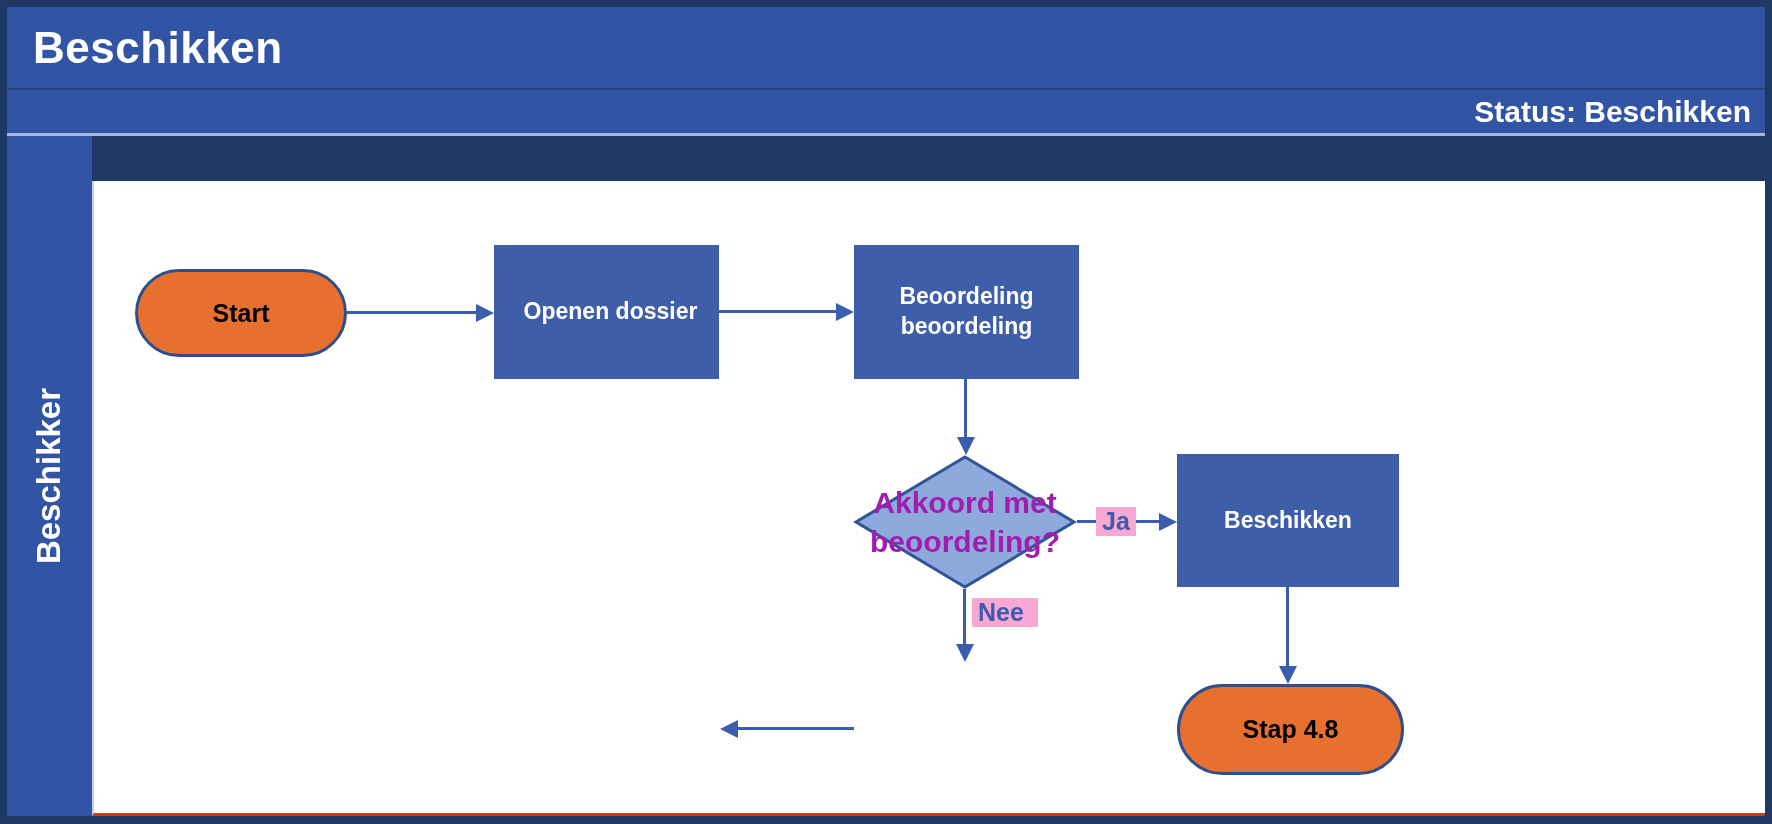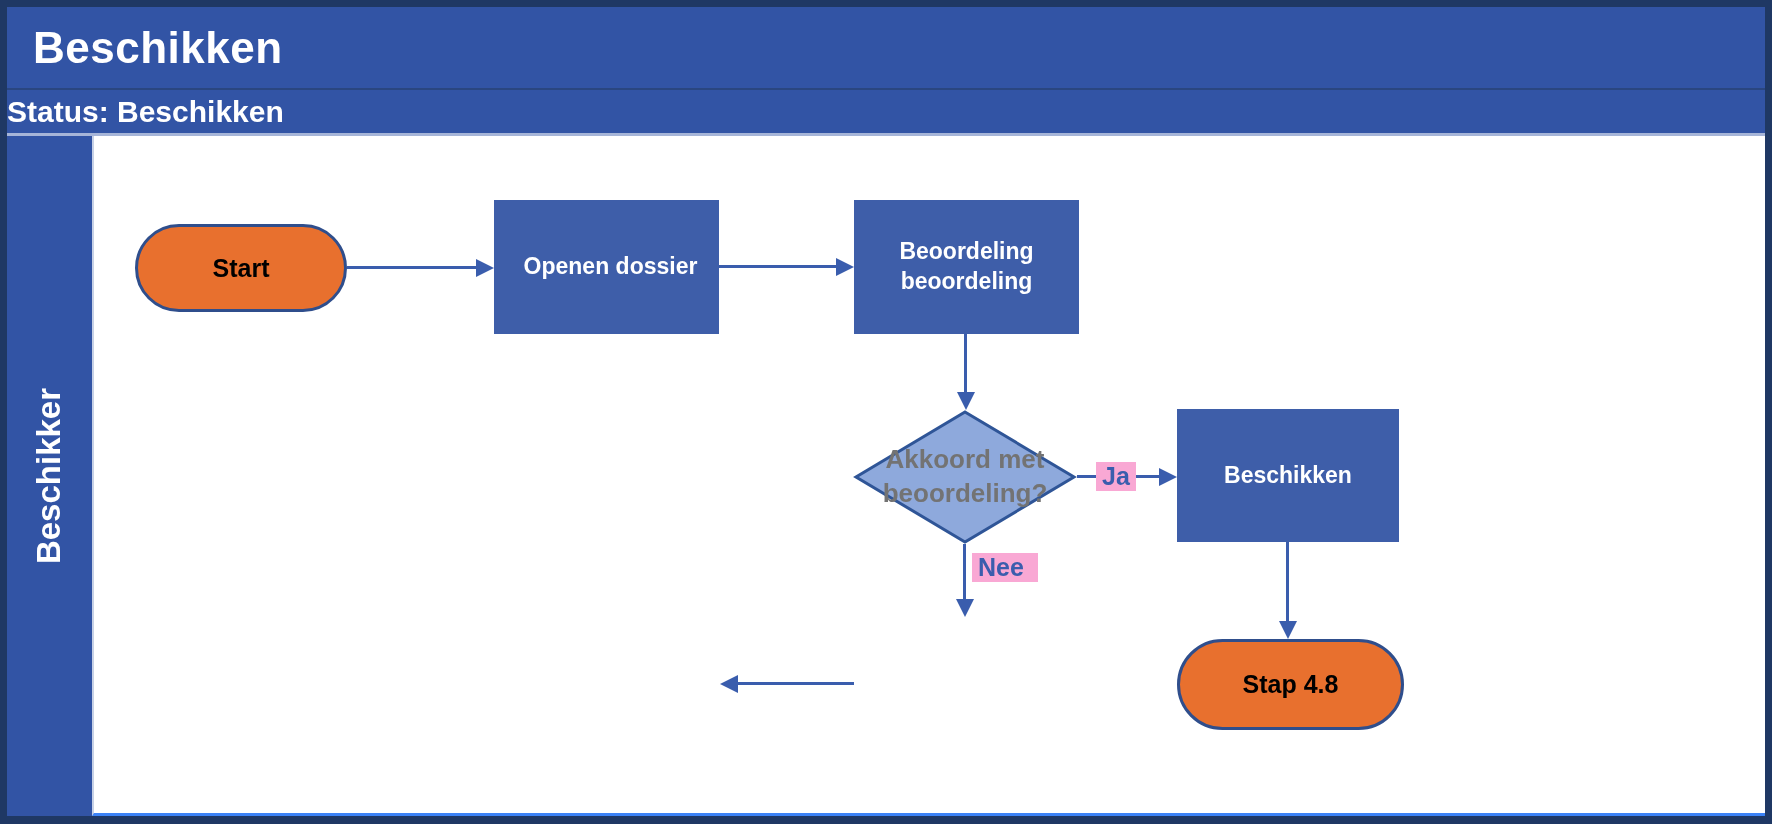--- a/index.html
+++ b/index.html
@@ -26,41 +26,42 @@
     border-bottom:2px solid #2A4680;
     display:flex;align-items:center;
     padding-left:26px;
   }
   .titlebar .title{
     color:#fff;font-size:44px;font-weight:700;letter-spacing:.5px;
   }
   .statusbar{
     height:46px;background:var(--bar-blue);
     border-bottom:3px solid #A6B5D8;
-    display:flex;align-items:center;justify-content:flex-start;
+    display:flex;align-items:center;justify-content:flex-end;
     padding-right:14px;
   }
   .statusbar .status{
     color:#fff;font-size:30px;font-weight:700;
   }
   .bodyrow{flex:1;display:flex;min-height:0;}
   .lane{
     width:85px;background:var(--bar-blue);
     position:relative;
     display:flex;align-items:center;justify-content:center;
   }
   .lane .lane-label{
     color:#fff;font-size:33px;font-weight:700;
     transform:rotate(-90deg);white-space:nowrap;
   }
   .canvas{
     flex:1;background:#fff;position:relative;
     border-left:2px solid #C7D1E6;
-    border-bottom:3px solid #3b82f6;
+    border-bottom:3px solid #c2410c;
     overflow:hidden;
+    margin-top:45px;
   }
   
   .node{
     position:absolute;display:flex;align-items:center;justify-content:center;
     text-align:center;
   }
   .proc{
     background:var(--box-blue);
     color:#fff;font-weight:700;font-size:23px;line-height:1.3;
     white-space:pre-line;
@@ -69,21 +70,21 @@
     background:var(--orange);
     border:3px solid var(--pill-stroke);
     border-radius:46px;
     color:#000;font-weight:700;font-size:25px;
   }
   .diamond-wrap{position:absolute;}
   .diamond-wrap svg{display:block;}
   .diamond-text{
     position:absolute;inset:0;
     display:flex;align-items:center;justify-content:center;text-align:center;
-    color:#737373;font-weight:700;font-size:26px;line-height:1.3;
+    color:#a21caf;font-weight:700;font-size:30px;line-height:1.3;
     white-space:pre-line;
   }
   
   .arrow{position:absolute;}
   .arrow.h{height:18px;}
   .arrow.v{width:18px;}
   .arrow .line{position:absolute;background:var(--arrow);}
   .arrow.h .line{top:7px;height:3px;}
   .arrow.v .line{left:7px;width:3px;}
   .arrow.right .line{left:0;right:15px;}

